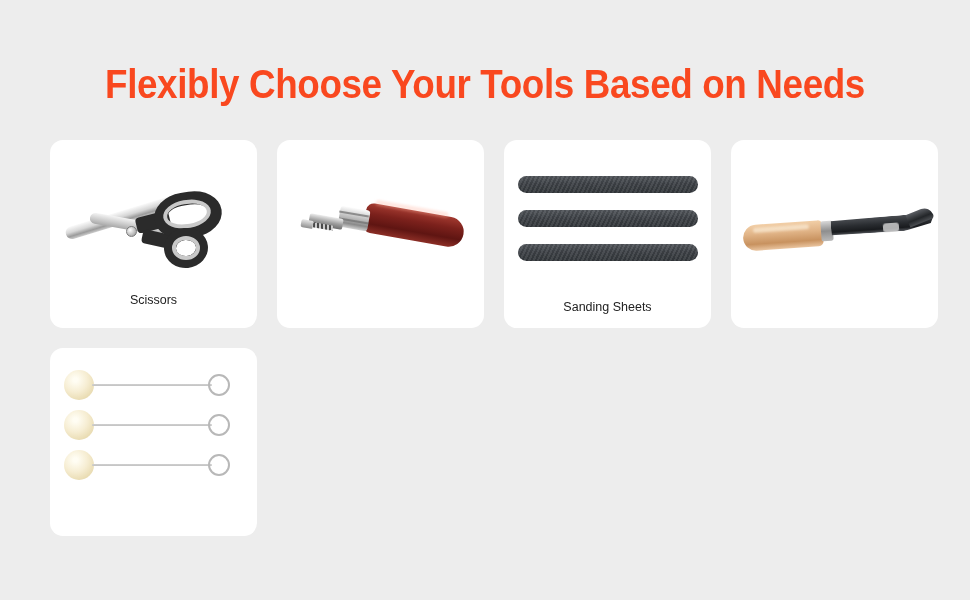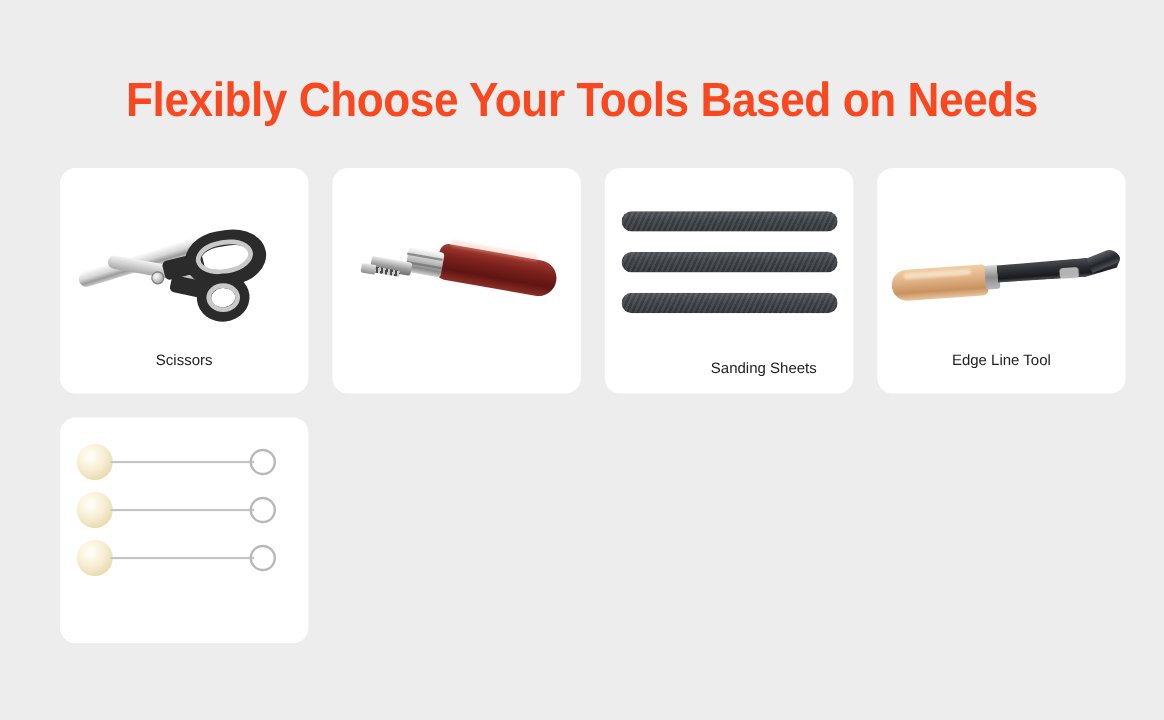--- a/index.html
+++ b/index.html
@@ -63,21 +63,21 @@
     position: absolute;
     left: 0;
     bottom: 20px;
     width: 207px;
     text-align: center;
     font-size: 12.5px;
     line-height: 15px;
     color: #222222;
     font-family: "Liberation Sans", sans-serif;
   }
-  .card.tall-label .card-label { bottom: 13px; padding-left: 29px; }
+  .card.tall-label .card-label { bottom: 13px; }
 
   
   .sh { position: absolute; }
 
   
   .sc-blade {
     width: 128px; height: 13px;
     left: 16px; top: 88px;
     background: linear-gradient(to bottom, #fbfbfb 0%, #d6d6d6 45%, #9b9b9b 75%, #cfcfcf 100%);
     border-radius: 7px 3px 3px 7px;
@@ -494,21 +494,20 @@
 
     <div class="card">
       <div class="art">
         <div class="sh el-handle"></div>
         <div class="sh el-handle-hl"></div>
         <div class="sh el-ferrule"></div>
         <div class="sh el-blade"></div>
         <div class="sh el-blade-tip"></div>
         <div class="sh el-mark"></div>
       </div>
-      <div class="card-label">Edge Line Tool</div>
     </div>
 
 
     <div class="card tall-label">
       <div class="art">
         <div class="wb1">
           <div class="sh wb-ball"></div>
           <div class="sh wb-rod"></div>
           <div class="sh wb-loop"></div>
         </div>

